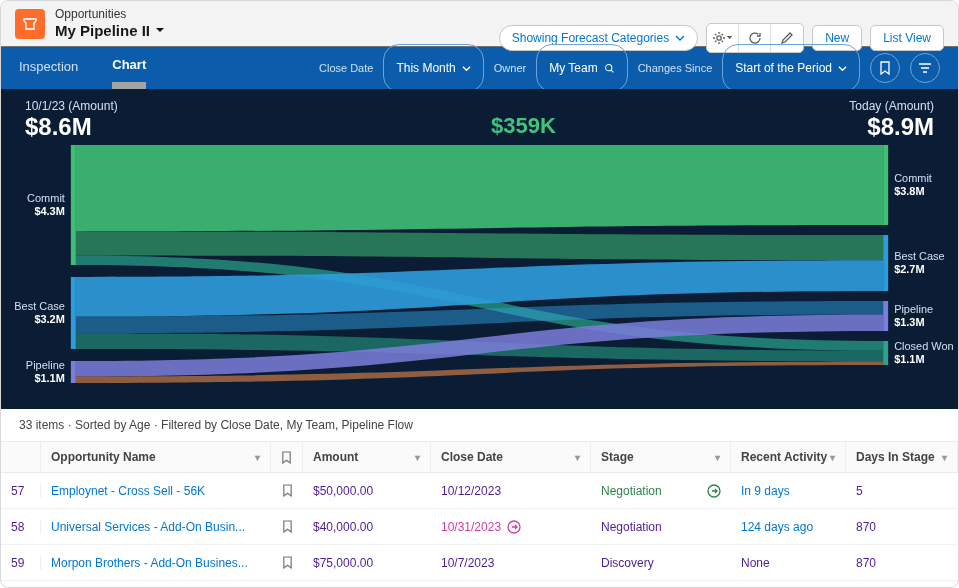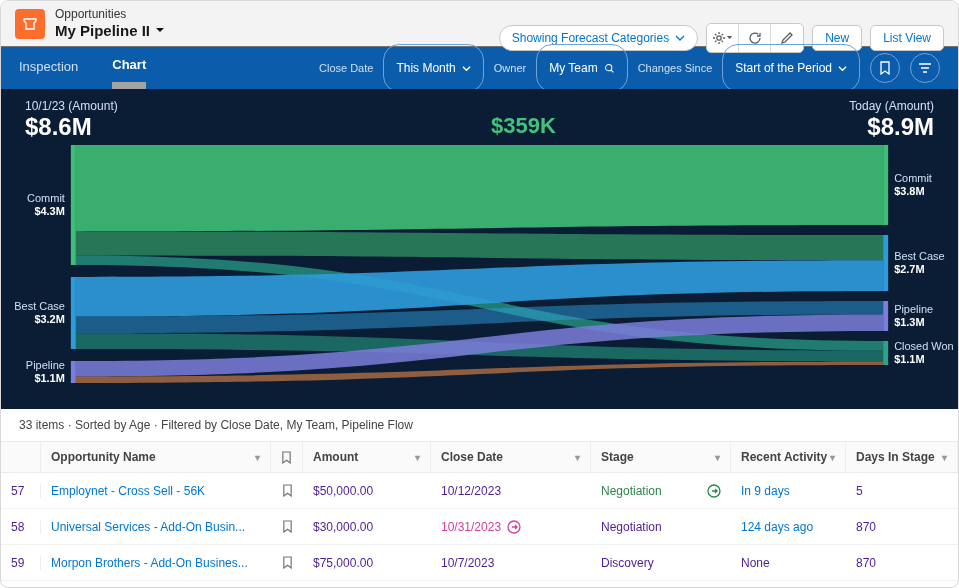--- a/index.html
+++ b/index.html
@@ -294,21 +294,21 @@
     <div class="td col-dis">5</div>
   </div>
     <div class="row">
     <div class="td col-idx">58</div>
     <div class="td col-opp link">Universal Services - Add-On Busin...</div>
     <div class="td col-bm icon-sm">
       <svg width="11" height="13" viewBox="0 0 12 14">
           <path d="M2 1h8v12l-4-3-4 3V1z" fill="none" stroke="#747474" stroke-width="1.3"></path>
         </svg>
     </div>
-    <div class="td col-amt">$30,000.00</div>
+    <div class="td col-amt">$40,000.00</div>
     <div class="td col-cd pink" style="gap:6px">
       10/31/2023
       <svg width="14" height="14" viewBox="0 0 14 14">
           <circle cx="7" cy="7" r="6" fill="none" stroke="#d0419b" stroke-width="1.3"></circle>
           <path d="M5 7h5M8 5l2 2-2 2" stroke="#d0419b" fill="none" stroke-width="1.3"></path>
         </svg>
     </div>
     <div class="td col-stg " style="gap:6px">
       Negotiation
       

